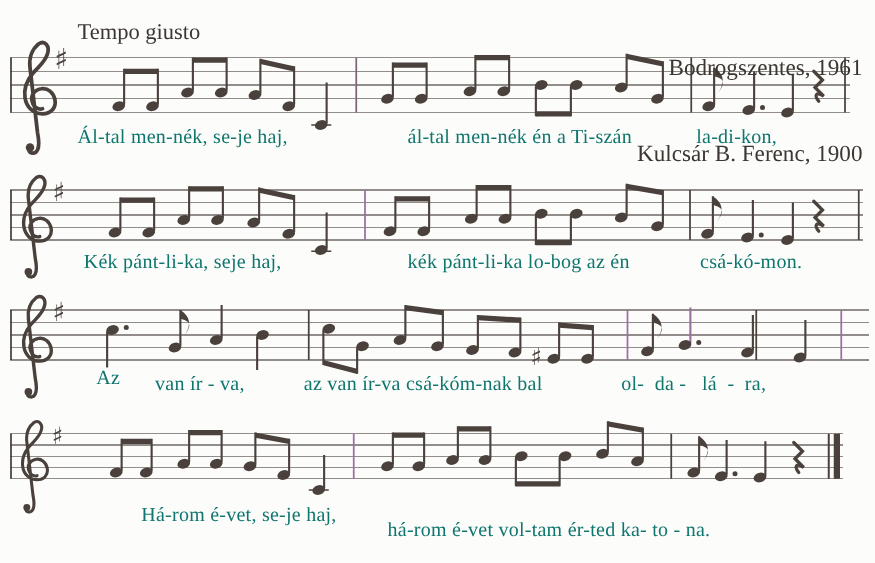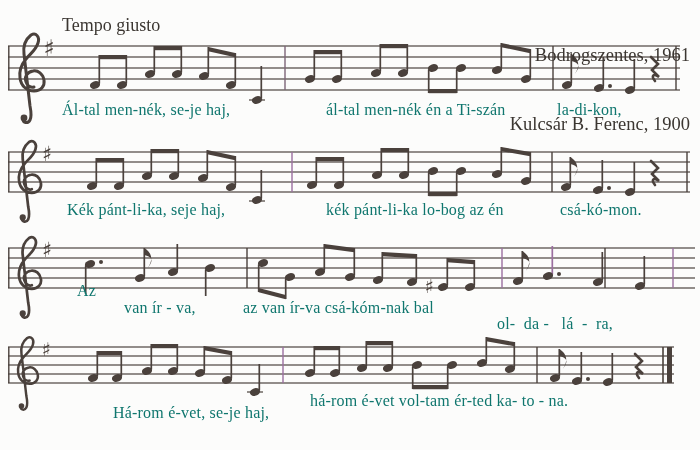--- a/index.html
+++ b/index.html
@@ -273,20 +273,20 @@
 
   <div id="tempo-marking" class="hdr">Tempo giusto</div>
 
   <div id="lyrics-layer">
       <div class="lyric-seg" style="left: 62px; top: 101px;">Ál-tal men-nék, se-je haj,</div>
       <div class="lyric-seg" style="left: 287px; top: 101px; margin-left: 39px;">ál-tal men-nék én a Ti-szán</div>
       <div class="lyric-seg" style="left: 557px; top: 101px;">la-di-kon,</div>
       <div class="lyric-seg" style="left: 67px; top: 201px;">Kék pánt-li-ka, seje haj,</div>
       <div class="lyric-seg" style="left: 300px; top: 201px; margin-left: 26px;">kék pánt-li-ka lo-bog az én</div>
       <div class="lyric-seg" style="left: 560px; top: 201px;">csá-kó-mon.</div>
-      <div class="lyric-seg" style="left: 77px; top: 282px;">Az</div>
+      <div class="lyric-seg" style="left: 77px; top: 294px;">Az</div>
       <div class="lyric-seg" style="left: 124px; top: 299px;">van ír - va,</div>
       <div class="lyric-seg" style="left: 243px; top: 299px;">az van ír-va csá-kóm-nak bal</div>
-      <div class="lyric-seg" style="left: 497px; top: 315px;">ol-  da -   lá  -  ra,</div>
+      <div class="lyric-seg" style="left: 497px; top: 299px;">ol-  da -   lá  -  ra,</div>
       <div class="lyric-seg" style="left: 65px; top: 404px; margin-left: 48px;">Há-rom é-vet, se-je haj,</div>
-      <div class="lyric-seg" style="left: 310px; top: 392px;">há-rom é-vet vol-tam ér-ted ka- to - na.</div>
+      <div class="lyric-seg" style="left: 310px; top: 416px;">há-rom é-vet vol-tam ér-ted ka- to - na.</div>
     </div>
 </div>
 
 </body></html>

